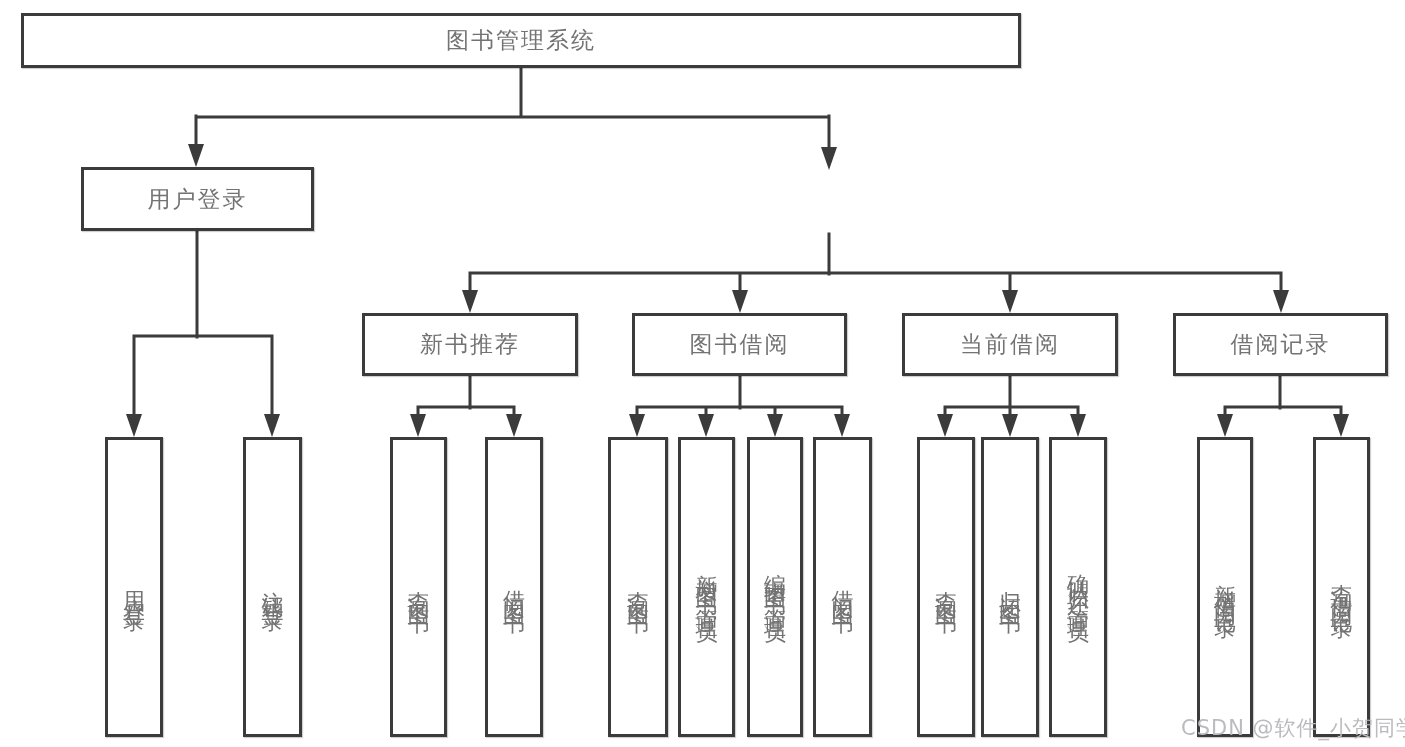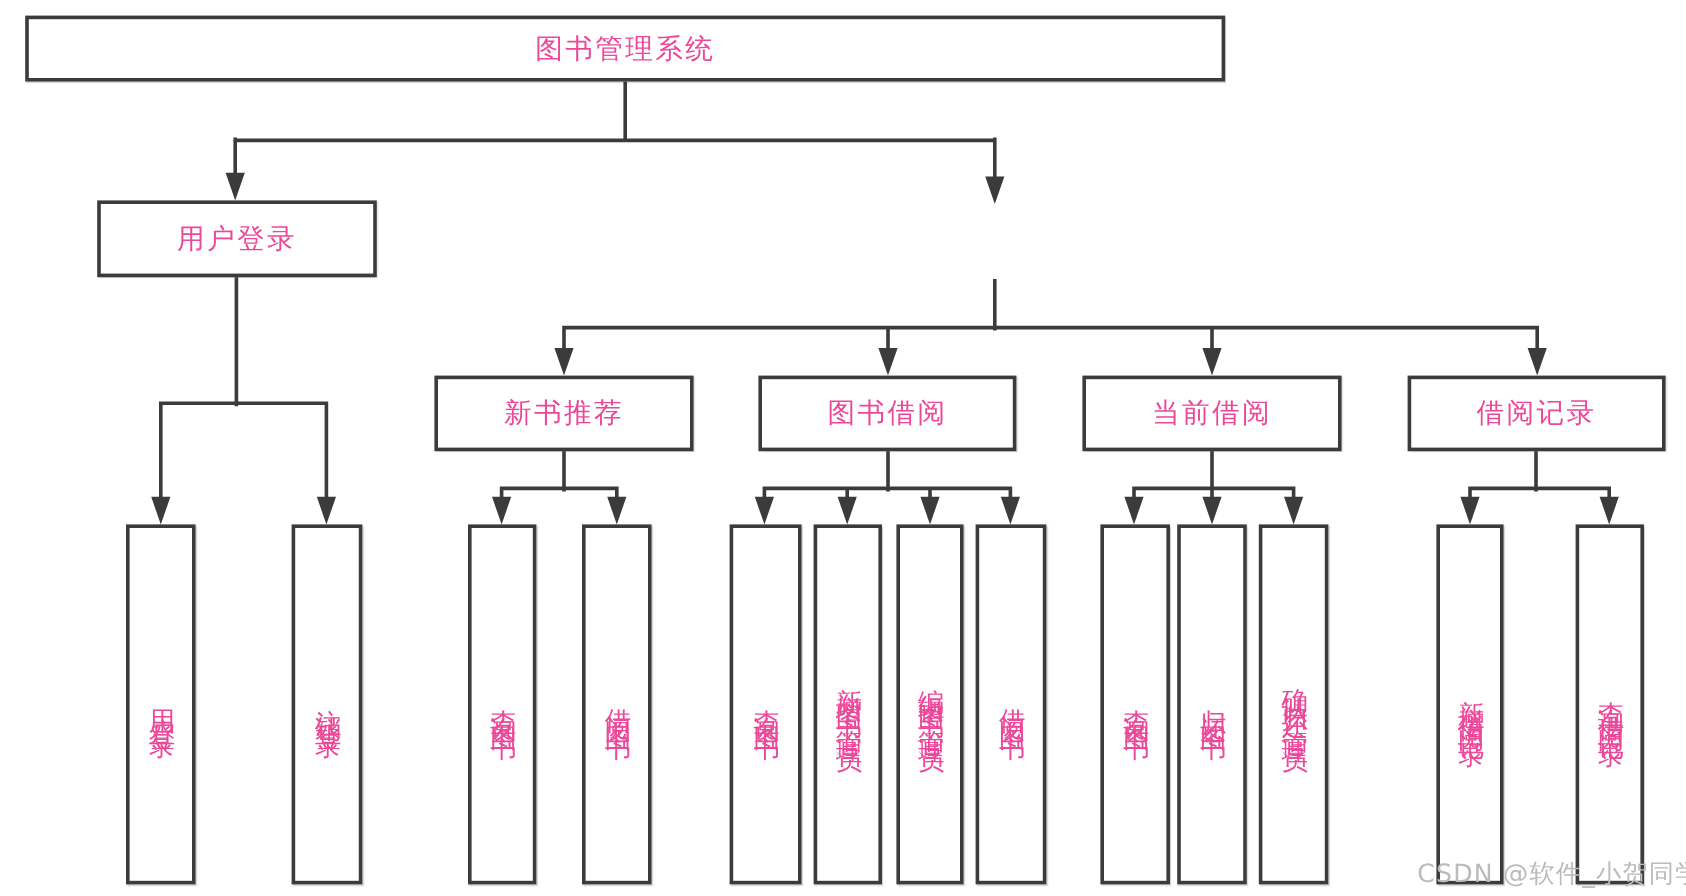--- a/index.html
+++ b/index.html
@@ -11,21 +11,21 @@
     overflow:hidden;
   }
   .connectors { position:absolute; left:0; top:0; width:1405px; height:747px; }
   .box {
     position:absolute;
     box-sizing:border-box;
     background:#ffffff;
     border:3px solid #3b3b3b;
     box-shadow:1px 1px 1px rgba(0,0,0,0.18);
     display:flex; align-items:center; justify-content:center;
-    color:#ec4899;
+    color:#737373;
   }
   .hlabel { font-size:23px; letter-spacing:2px; white-space:nowrap; }
   .vlabel {
     writing-mode:vertical-rl;
     text-orientation:mixed;
     font-size:22px;
     letter-spacing:7px;
     line-height:1;
     white-space:nowrap;
   }

